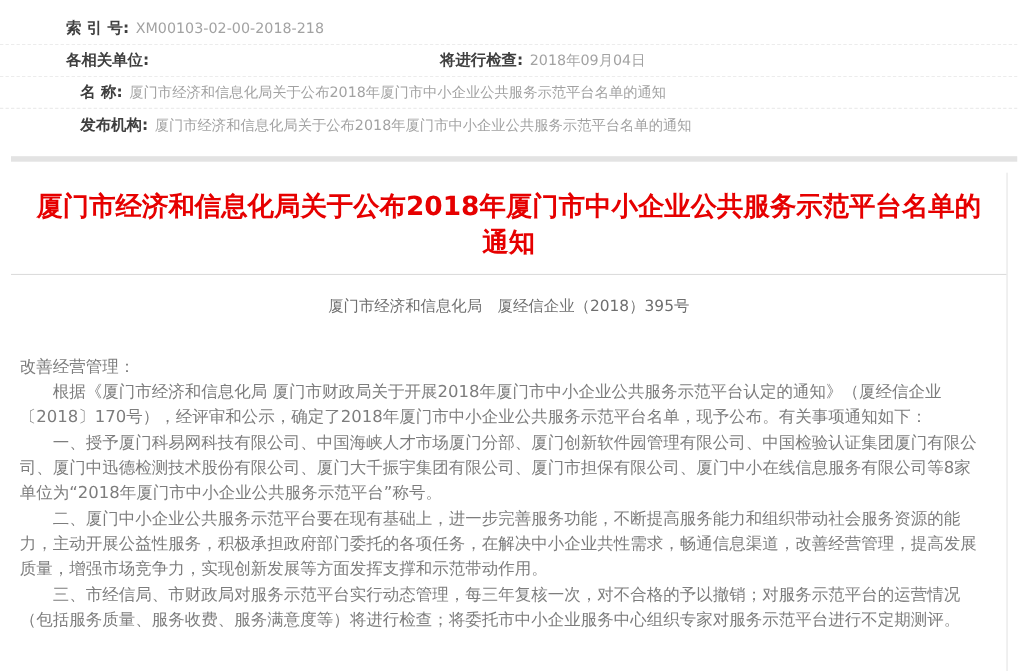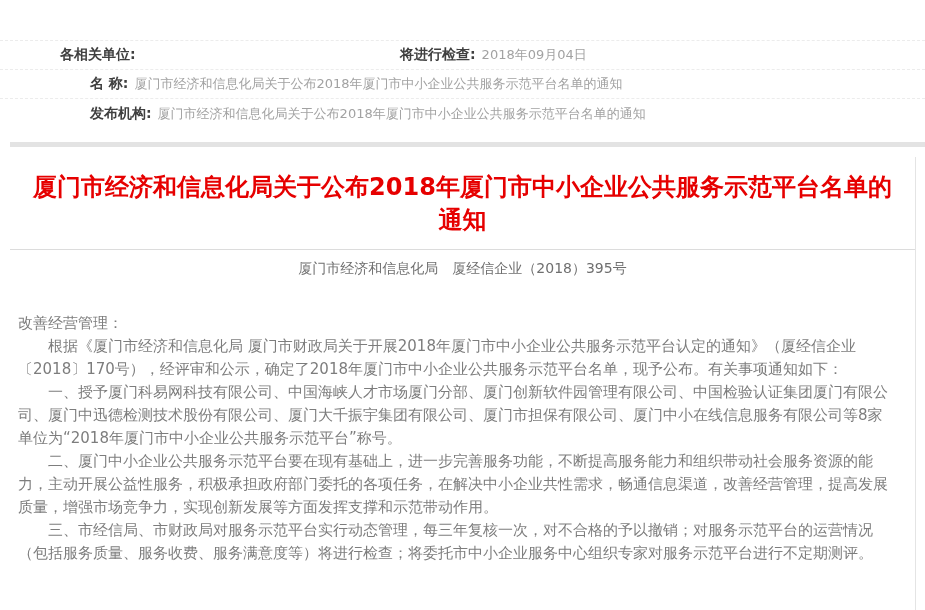--- a/index.html
+++ b/index.html
@@ -14,21 +14,21 @@
   .meta-row {
     display: flex;
     align-items: center;
     min-height: 29px;
     border-bottom: 1px dashed #ececec;
   }
   .meta-row:last-child { border-bottom: none; }
   .meta-cell { display: flex; align-items: baseline; }
   .meta-cell.left  { width: 400px; padding-left: 60px; flex: 0 0 auto; }
   .meta-cell.right { flex: 1 1 auto; }
-  .meta-cell.full  { padding-left: 48px; width: auto; margin-left: 42px; }
+  .meta-cell.full  { padding-left: 73px; width: auto; }
   .meta-label {
     font-weight: bold;
     color: #3f3f3f;
     font-size: 14px;
     white-space: pre;
   }
   .meta-value {
     color: #a2a2a2;
     font-size: 13px;
     margin-left: 6px;
@@ -56,37 +56,41 @@
     line-height: 33px;
   }
   .title-rule {
     margin: 12px 10px 0 10px;
     border-bottom: 1px solid #dcdcdc;
   }
   .doc-subtitle {
     text-align: center;
     color: #6f6f6f;
     font-size: 14px;
-    margin-top: 10px;
+    margin-top: 20px;
   }
   .doc-body {
     padding: 0 28px 0 18px;
     color: #7d7d7d;
     font-size: 15px;
     line-height: 23px;
   }
   .salutation { margin-top: 34px; }
   .para { text-indent: 2em; }
 </style>
 </head>
 <body>
 
 <div class="meta">
 
   <div class="meta-row">
+    <div class="meta-cell left">
+      <span class="meta-label">索 引 号:</span>
+      <span class="meta-value">XM00103-02-00-2018-218</span>
+    </div>
   </div>
 
   <div class="meta-row">
     <div class="meta-cell left">
       <span class="meta-label">各相关单位:</span>
     </div>
     <div class="meta-cell right">
       <span class="meta-label">将进行检查:</span>
       <span class="meta-value">2018年09月04日</span>
     </div>

